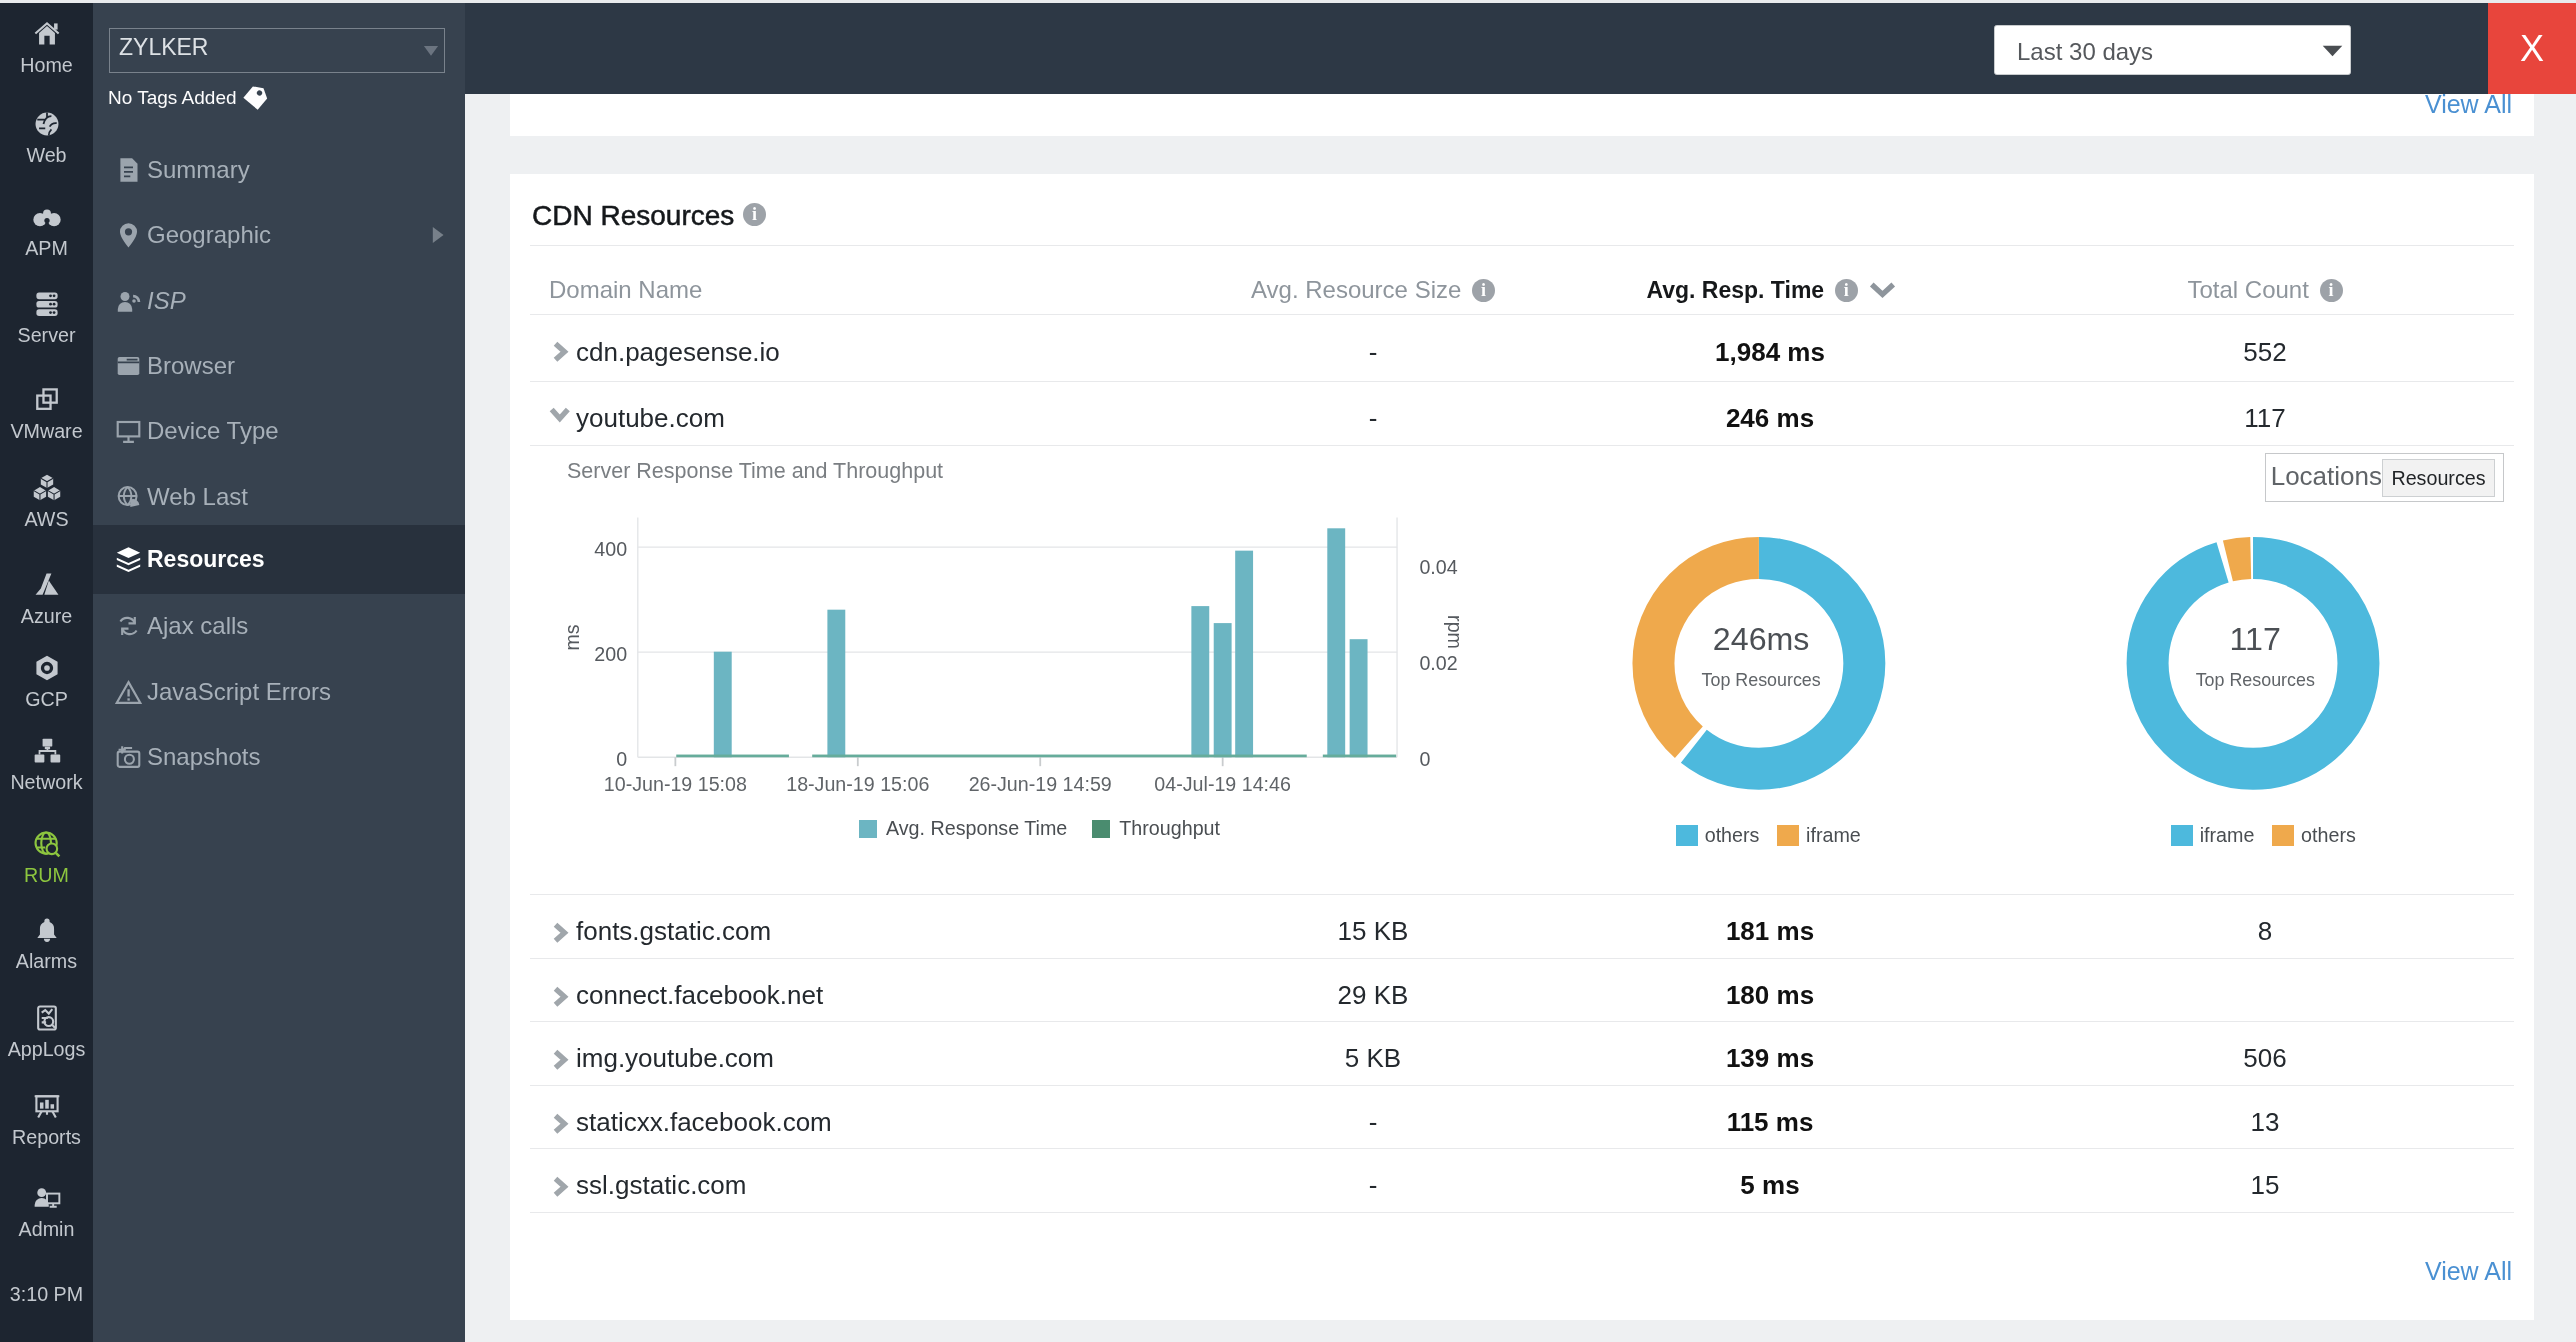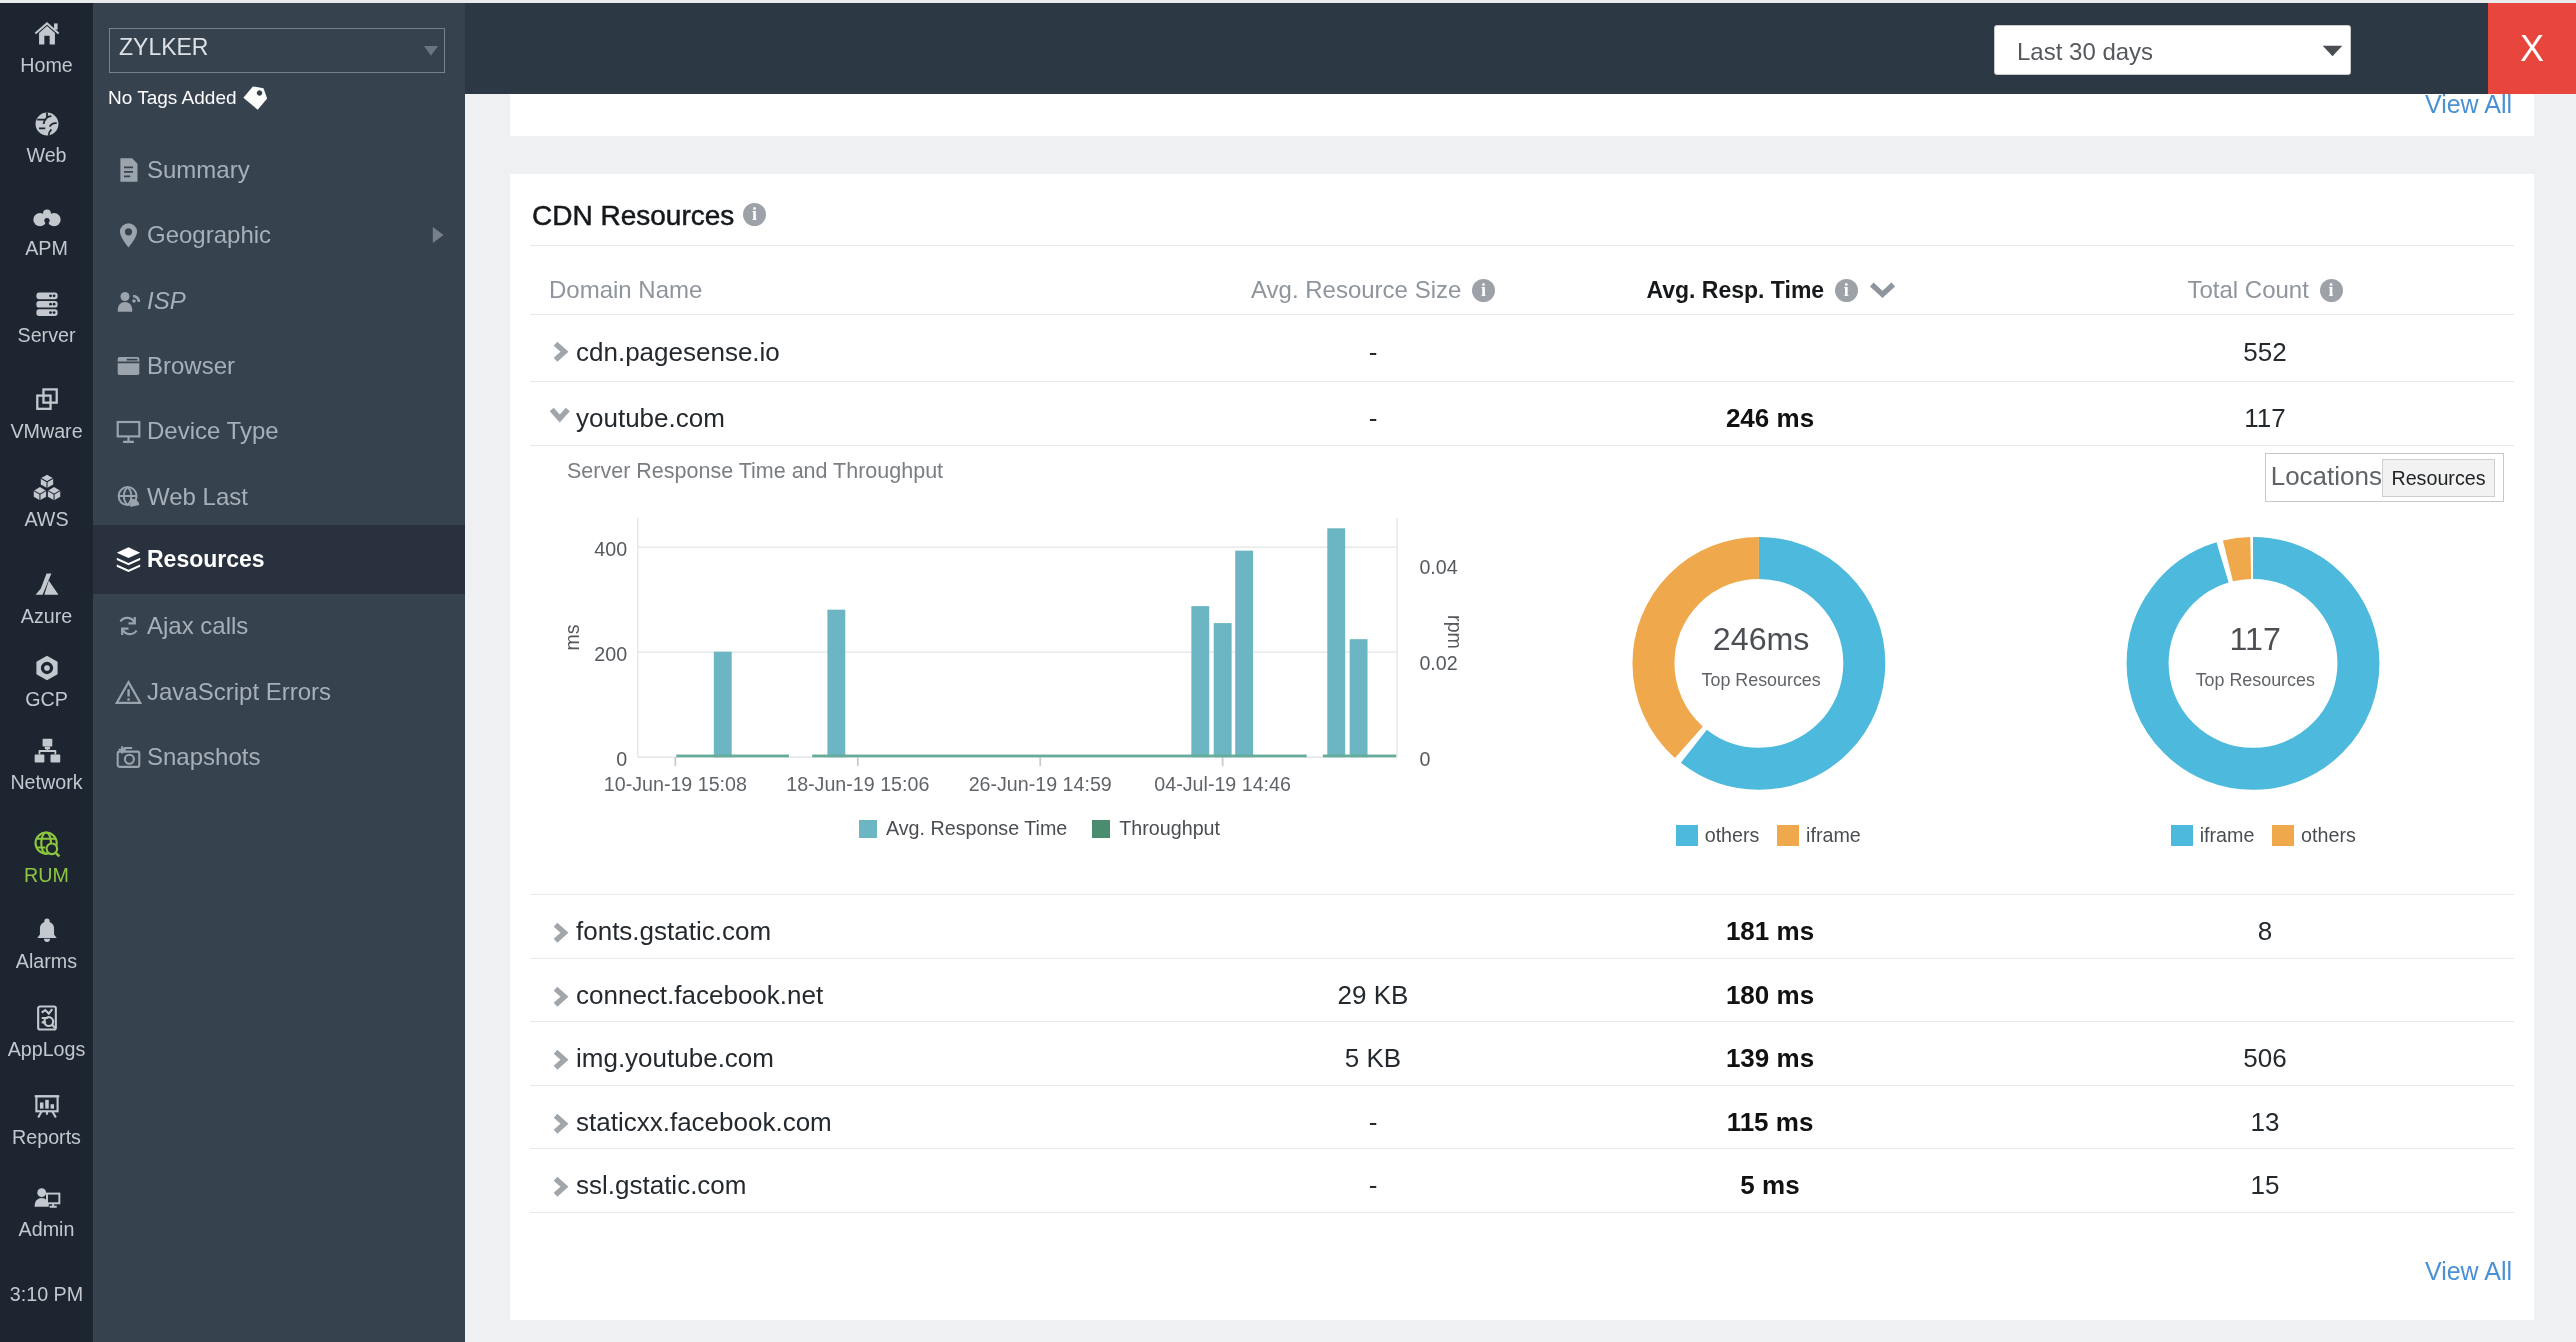--- a/index.html
+++ b/index.html
@@ -347,20 +347,21 @@
     </div>
   </div>
 <div class="abs divider" style="left:530px;top:314px;width:1984px;z-index:3;"></div>
 
 <div class="abs" style="left:510px;top:314px;width:2024px;height:67px;z-index:3;">
   <svg style="position:absolute;left:41px;top:27px;" width="18" height="21.5" viewBox="0 0 20 24">
       <path d="M5 3 L15 12 L5 21" fill="none" stroke="#a0a6ab" stroke-width="6"></path>
     </svg>
   <div class="cell" style="position:absolute;left:66px;top:23px;">cdn.pagesense.io</div>
   <div class="cell ctr" style="position:absolute;left:639px;top:23px;width:448px;">-</div>
+  <div class="cell ctr bold" style="position:absolute;left:1036px;top:23px;width:448px;">1,984 ms</div>
   <div class="cell ctr" style="position:absolute;left:1531px;top:23px;width:448px;">552</div>
 </div>
 <div class="abs divider" style="left:530px;top:381px;width:1984px;z-index:3;"></div>
 <div class="abs" style="left:510px;top:381px;width:2024px;height:64px;z-index:3;">
   <svg style="position:absolute;left:39px;top:24px;" width="21.5" height="18" viewBox="0 0 24 20">
       <path d="M3 5 L12 15 L21 5" fill="none" stroke="#a0a6ab" stroke-width="6"></path>
     </svg>
   <div class="cell" style="position:absolute;left:66px;top:21.5px;">youtube.com</div>
   <div class="cell ctr" style="position:absolute;left:639px;top:21.5px;width:448px;">-</div>
   <div class="cell ctr bold" style="position:absolute;left:1036px;top:21.5px;width:448px;">246 ms</div>
@@ -441,20 +442,21 @@
   <span style="width:21.5px;height:21.5px;background:#4db9dd;display:inline-block;margin-right:7.2px;"></span>iframe
   <span style="width:21.5px;height:21.5px;background:#efa94c;display:inline-block;margin:0 7.2px 0 18px;"></span>others
 </div>
 
 <div class="abs divider" style="left:530px;top:894px;width:1984px;z-index:3;"></div>
 <div class="abs" style="left:510px;top:894px;width:2024px;height:64px;z-index:3;">
   <svg style="position:absolute;left:41px;top:28px;" width="18" height="21.5" viewBox="0 0 20 24">
       <path d="M5 3 L15 12 L5 21" fill="none" stroke="#a0a6ab" stroke-width="6"></path>
     </svg>
   <div class="cell" style="position:absolute;left:66px;top:21.5px;">fonts.gstatic.com</div>
+  <div class="cell ctr" style="position:absolute;left:639px;top:21.5px;width:448px;">15 KB</div>
   <div class="cell ctr bold" style="position:absolute;left:1036px;top:21.5px;width:448px;">181 ms</div>
   <div class="cell ctr" style="position:absolute;left:1531px;top:21.5px;width:448px;">8</div>
 </div>
 <div class="abs divider" style="left:530px;top:958px;width:1984px;z-index:3;"></div>
 <div class="abs" style="left:510px;top:958px;width:2024px;height:64px;z-index:3;">
   <svg style="position:absolute;left:41px;top:28px;" width="18" height="21.5" viewBox="0 0 20 24">
       <path d="M5 3 L15 12 L5 21" fill="none" stroke="#a0a6ab" stroke-width="6"></path>
     </svg>
   <div class="cell" style="position:absolute;left:66px;top:21.5px;">connect.facebook.net</div>
   <div class="cell ctr" style="position:absolute;left:639px;top:21.5px;width:448px;">29 KB</div>

